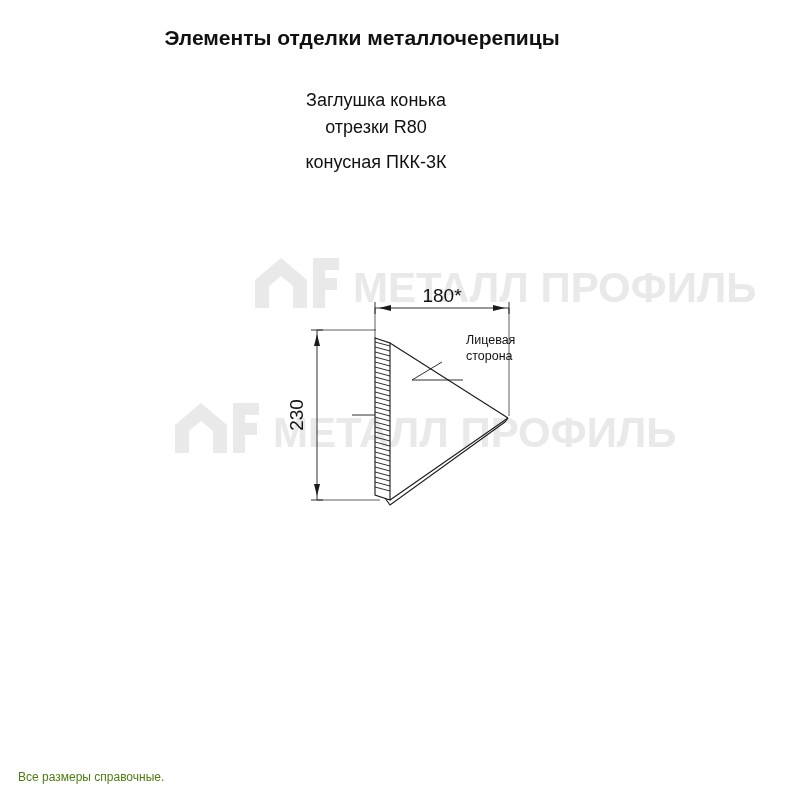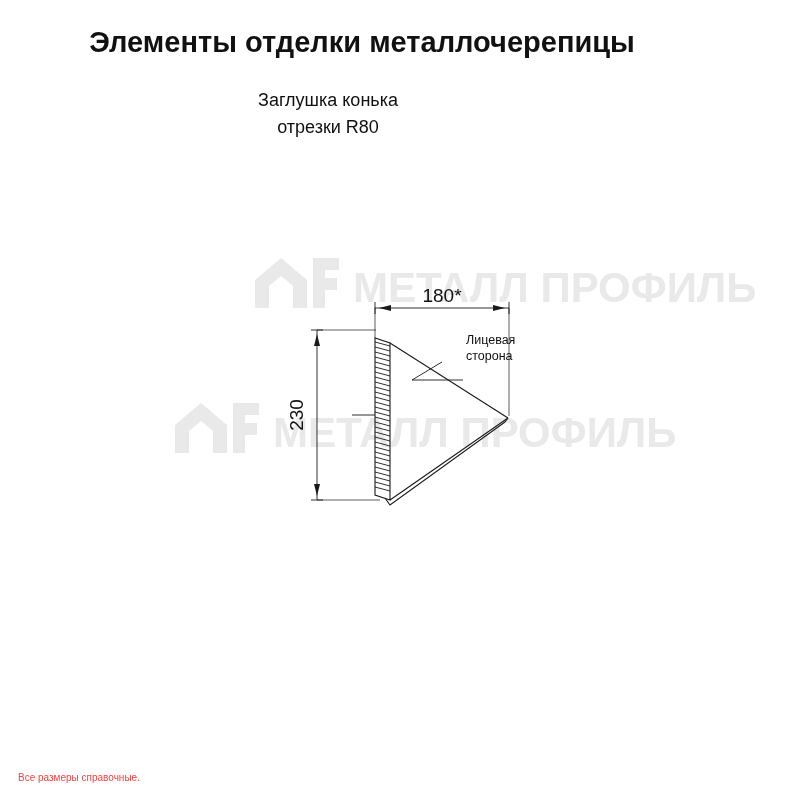--- a/index.html
+++ b/index.html
@@ -19,32 +19,33 @@
     position: relative;
     width: 800px;
     height: 800px;
   }
   .title {
     position: absolute;
     top: 26px;
     left: 0;
     width: 724px;
     text-align: center;
-    font-size: 29px;
+    font-size: 21px;
     font-weight: bold;
     letter-spacing: 0px;
     color: #111111;
   }
   .subtitle {
     position: absolute;
     left: 0;
     width: 656px;
     text-align: center;
     font-size: 18px;
     color: #111111;
+    padding-left: 48px;
   }
   .sub1 { top: 90px; }
   .sub2 { top: 117px; }
   .sub3 { top: 152px; }
 
   .drawing {
     position: absolute;
     left: 0;
     top: 210px;
     width: 644px;
@@ -57,34 +58,35 @@
     top: 210px;
     width: 696px;
     height: 420px;
     pointer-events: none;
   }
 
   .footer {
     position: absolute;
     left: 18px;
     bottom: 12px;
-    font-size: 10px;
+    font-size: 12px;
     line-height: 21px;
-    color: #ef4444;
+    color: #4d7c0f;
   }
   .footer div { white-space: nowrap; }
 </style>
 </head>
 <body>
 
 <div class="page">
 
   <div class="title">Элементы отделки металлочерепицы</div>
   <div class="subtitle sub1">Заглушка конька</div>
   <div class="subtitle sub2">отрезки R80</div>
+  <div class="subtitle sub3">конусная  ПКК-3К</div>
 
   <div class="watermarks">
     <svg width="800" height="420" viewBox="0 0 800 420" xmlns="http://www.w3.org/2000/svg">
       <g fill="#e9e9e9" stroke="none">
 
         <g transform="translate(245,40)">
           <path d="M10 30 L36 8 L62 30 L62 58 L48 58 L48 36 L36 26 L24 36 L24 58 L10 58 Z"></path>
           <path d="M68 8 L94 8 L94 20 L80 20 L80 28 L92 28 L92 40 L80 40 L80 58 L68 58 Z"></path>
           <text x="108" y="52" font-family="Liberation Sans, sans-serif" font-size="42" font-weight="bold" fill="#e9e9e9">МЕТАЛЛ ПРОФИЛЬ</text>
         </g>

